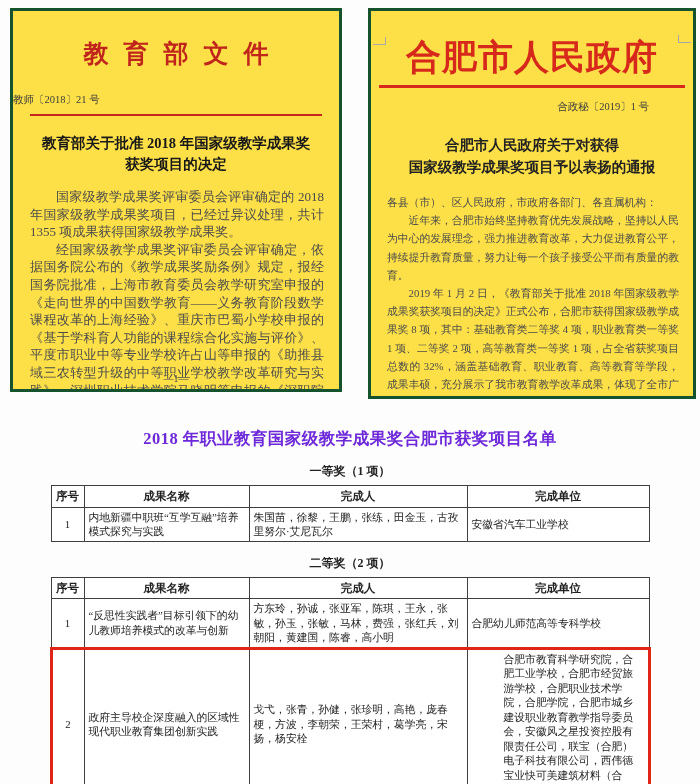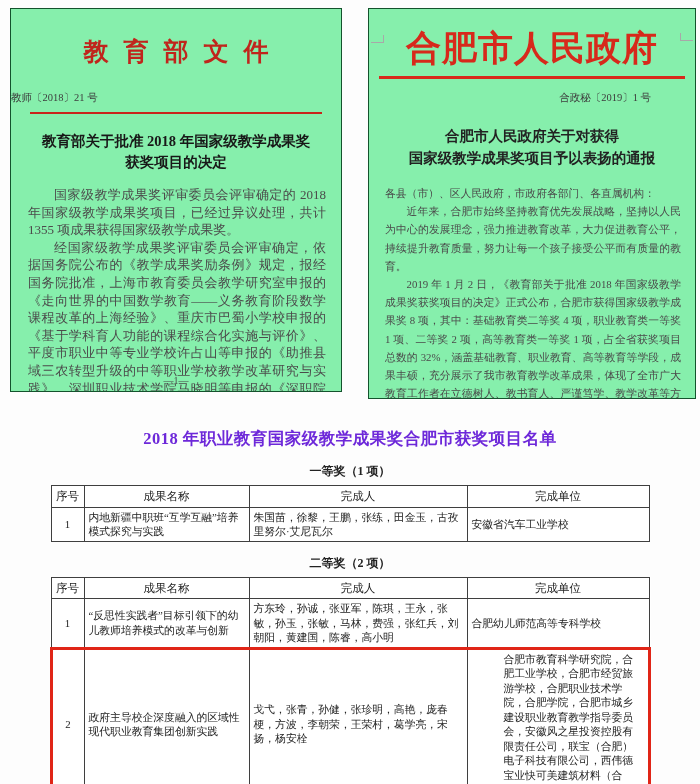--- a/index.html
+++ b/index.html
@@ -5,42 +5,42 @@
   html,body{margin:0;padding:0;}
   body{
     width:700px;height:784px;
     background:#fcfcfc;
     font-family:"Liberation Serif", serif;
     position:relative;
   }
   .stage{position:absolute;inset:0;width:700px;height:784px;background:#fdfdfd;}
 
   
-  .page{position:absolute;background:#86efac;border:1px solid #14532d;box-sizing:border-box;overflow:hidden;}
+  .page{position:absolute;background:#fde047;border:3px solid #14532d;box-sizing:border-box;overflow:hidden;}
   .page-left{left:10px;top:8px;width:332px;height:384px;}
   .page-right{left:368px;top:8px;width:328px;height:391px;}
 
   
   .moe-header{
     margin:26px 0 0 0;text-align:center;
     font-size:25px;font-weight:bold;color:#c0251c;
     letter-spacing:15px;text-indent:15px;
   }
   .moe-docnum{margin-top:23px;text-align:left;font-size:10.5px;color:#3d3d3d;}
   .moe-line{margin:7px auto 0;width:292px;height:2px;background:#c8241a;}
   .moe-title{margin:17px 8px 0;text-align:center;font-size:14.5px;font-weight:bold;color:#181818;line-height:21px;}
   .moe-body{margin:13px 15px 0 17px;font-size:13px;line-height:17.6px;text-align:justify;color:#4b4b4b;}
   .moe-body p{margin:0;text-indent:2em;}
   .moe-footer{position:absolute;left:0;right:0;bottom:5px;text-align:center;font-size:10px;color:#4b4b4b;}
 
   
   .crop-tl{position:absolute;top:26px;left:2px;width:12px;height:7px;border-bottom:1px solid #a8a8a8;border-right:1px solid #a8a8a8;}
   .crop-tr{position:absolute;top:24px;right:2px;width:12px;height:7px;border-bottom:1px solid #a8a8a8;border-left:1px solid #a8a8a8;}
   .hf-header{
-    margin:16px 0 0 0;text-align:center;
+    margin:23px 0 0 0;text-align:center;
     font-family:"Liberation Sans", sans-serif;
     font-size:35px;font-weight:bold;color:#d7291b;letter-spacing:1px;
   }
   .hf-underline{margin:4px auto 0;width:306px;height:3px;background:#d7291b;}
   .hf-docnum{margin-top:12px;text-align:right;padding-right:44px;font-size:10.5px;color:#3d3d3d;}
   .hf-title{
     margin:20px 6px 0;text-align:center;
     font-family:"Liberation Sans", sans-serif;
     font-size:14.5px;font-weight:bold;color:#222222;line-height:22px;
   }
@@ -55,21 +55,21 @@
   table.awards{border-collapse:collapse;table-layout:fixed;width:598px;margin:5px auto 0;background:#ffffff;}
   table.awards col.c-no{width:33px;}
   table.awards col.c-name{width:165px;}
   table.awards col.c-people{width:218px;}
   table.awards col.c-org{width:182px;}
   table.awards th,table.awards td{
     border:1px solid #3f3f3f;box-sizing:border-box;
     font-size:10.8px;line-height:14.5px;color:#222222;
     padding:2px 4px;vertical-align:middle;word-break:break-all;
   }
-  table.awards th{font-size:11.5px;font-weight:normal;text-align:center;padding:3px 2px;}
+  table.awards th{font-size:11.5px;font-weight:bold;text-align:center;padding:3px 2px;}
   table.awards td.no{text-align:center;}
   
   tr.hl td{border-top:3px solid #e02517;border-bottom:3px solid #e02517;}
   tr.hl td:first-child{border-left:3px solid #e02517;}
   tr.hl td:last-child{border-right:3px solid #e02517;padding-left:36px;}
 </style>
 </head>
 <body>
 
 <div class="stage">

